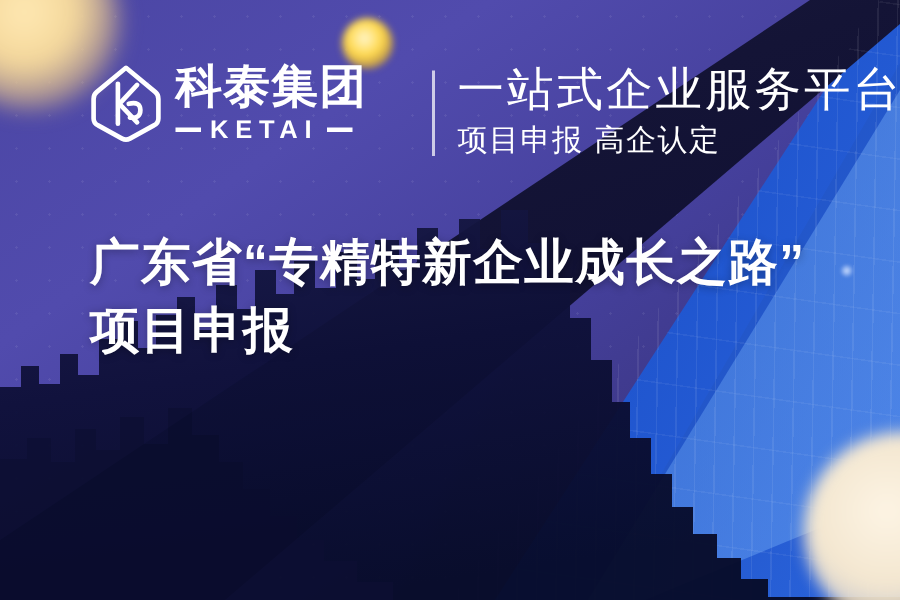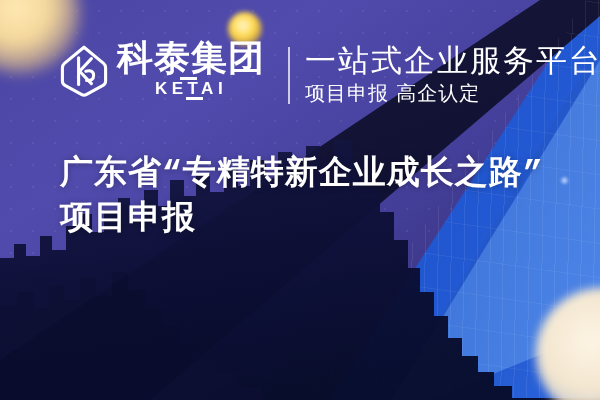--- a/index.html
+++ b/index.html
@@ -88,25 +88,25 @@
     left:560px;top:176px;width:9px;height:9px;
     background:radial-gradient(circle,#cfe0ff 0%,rgba(150,185,255,0) 75%);
     filter:blur(1px);
   }
 
   
   .lockup{position:absolute;left:60px;top:42px;display:flex;align-items:center;}
   .logo-mark{width:48px;height:54px;flex:0 0 auto;}
   .logo-words{margin-left:9px;display:flex;flex-direction:column;align-items:stretch;}
   .logo-cn{
-    font-size:36px;line-height:31px;font-weight:bold;color:#ffffff;
+    font-size:31px;line-height:31px;font-weight:bold;color:#ffffff;
     letter-spacing:1px;font-family:"DejaVu Sans","Liberation Sans",sans-serif;
     white-space:nowrap;
   }
-  .logo-en-row{display:flex;align-items:center;margin-top:4px;flex-direction:column;}
+  .logo-en-row{display:flex;align-items:center;margin-top:4px;}
   .logo-dash{height:3px;background:#ffffff;flex:0 0 auto;}
   .logo-dash.l{width:17px;margin-right:6px;}
   .logo-dash.r{width:17px;margin-left:6px;}
   .logo-en{
     font-size:17px;line-height:17px;font-weight:bold;color:#ffffff;
     letter-spacing:4.5px;white-space:nowrap;
     font-family:"Liberation Sans",sans-serif;
   }
   .divider{
     position:absolute;left:288px;top:47px;width:2px;height:57px;
@@ -120,21 +120,21 @@
   .tag-sub{
     font-size:20px;line-height:26px;color:#ffffff;letter-spacing:1px;
     margin-top:2px;font-family:"DejaVu Sans","Liberation Sans",sans-serif;
     white-space:nowrap;
   }
 
   
   .headline{
     position:absolute;left:60px;top:152px;width:510px;
     color:#ffffff;font-weight:bold;font-size:33px;line-height:45px;
-    letter-spacing:1px;font-family:Liberation Mono, monospace;
+    letter-spacing:1px;font-family:Liberation Sans, sans-serif;
     text-shadow:0 1px 6px rgba(0,0,0,.30);
   }
   .headline .ln{display:block;white-space:nowrap;}
 </style>
 </head>
 <body>
 
 <div id="banner">
 
   <div class="layer bg-purple"></div>

